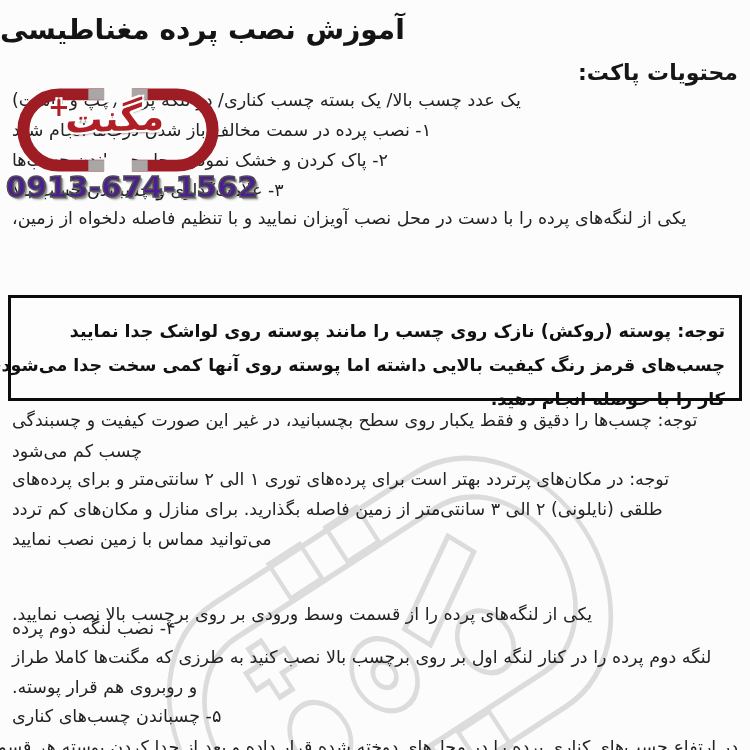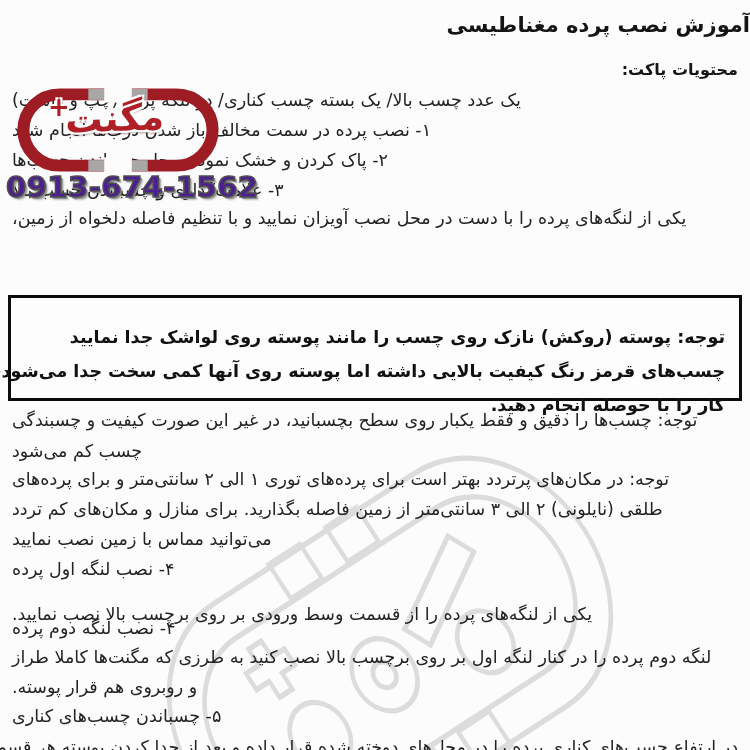--- a/index.html
+++ b/index.html
@@ -6,49 +6,49 @@
   #page{
     position:relative;
     width:750px;height:750px;
     background:#fcfcfc;
     overflow:hidden;
     font-family:"DejaVu Sans",sans-serif;
     color:#1f1f1f;
   }
   .doc-title{
     position:absolute;top:13px;left:0;right:0;
-    text-align:right;direction:rtl;
-    font-size:21px;font-weight:bold;color:#141414;
+    text-align:left;direction:rtl;
+    font-size:28px;font-weight:bold;color:#141414;
     white-space:nowrap;
   }
   .h-bold{
     position:absolute;right:12px;left:8px;
     direction:rtl;text-align:right;
-    font-size:16px;font-weight:bold;color:#161616;
+    font-size:22px;font-weight:bold;color:#161616;
     white-space:nowrap;
   }
   .line{
     position:absolute;right:12px;left:12px;
     direction:rtl;text-align:left;
     font-size:17.5px;font-weight:normal;color:#232323;
     white-space:nowrap;
     z-index:3;
   }
   .notice-box{
     position:absolute;left:8px;right:8px;top:295px;height:100px;
     border:3px solid #0b0b0b;background:#fdfdfd;
     z-index:3;
   }
   .notice-box .box-line{
     direction:rtl;text-align:right;
     margin:0 14px;line-height:33px;padding-top:1px;
     font-size:17.5px;font-weight:bold;color:#111;
     white-space:nowrap;
   }
-  .notice-box .box-line:first-child{margin-top:22px;}
+  .notice-box .box-line:first-child{margin-top:16px;}
   
   .logo-wrap{position:absolute;left:6px;top:84px;width:232px;height:122px;z-index:4;}
   .logo-ring{position:absolute;left:10px;top:4px;width:204px;height:84px;}
   .brand-text{
     position:absolute;left:34px;top:16px;width:150px;
     direction:rtl;text-align:center;
     font-size:37px;font-weight:bold;color:#b01e26;
     transform:skewX(-4deg) rotate(-2deg);
     text-shadow:
       -2px -2px 0 #fff, 2px -2px 0 #fff, -2px 2px 0 #fff, 2px 2px 0 #fff,
@@ -114,21 +114,20 @@
     <div class="box-line">چسب‌های قرمز رنگ کیفیت بالایی داشته اما پوسته روی آنها کمی سخت جدا می‌شود، این</div>
     <div class="box-line">کار را با حوصله انجام دهید.</div>
   </div>
 
   <div class="line" style="top:410px">توجه: چسب‌ها را دقیق و فقط یکبار روی سطح بچسبانید، در غیر این صورت کیفیت و چسبندگی</div>
   <div class="line" style="top:441px">چسب کم می‌شود</div>
   <div class="line" style="top:469px">توجه: در مکان‌های پرتردد بهتر است برای پرده‌های توری ۱ الی ۲ سانتی‌متر و برای پرده‌های</div>
   <div class="line" style="top:499px">طلقی (نایلونی) ۲ الی ۳ سانتی‌متر از زمین فاصله بگذارید. برای منازل و مکان‌های کم تردد</div>
   <div class="line" style="top:529px">می‌توانید مماس با زمین نصب نمایید</div>
 
-  <div class="line" style="top:559px">۴- نصب لنگه اول پرده</div>
   <div class="line" style="top:604px">یکی از لنگه‌های پرده را از قسمت وسط ورودی بر روی برچسب بالا نصب نمایید.</div>
 
   <div class="line" style="top:618px">۴- نصب لنگه دوم پرده</div>
   <div class="line" style="top:647px">لنگه دوم پرده را در کنار لنگه اول بر روی برچسب بالا نصب کنید به طرزی که مگنت‌ها کاملا طراز</div>
   <div class="line" style="top:677px">و روبروی هم قرار پوسته.</div>
 
   <div class="line" style="top:706px">۵- چسباندن چسب‌های کناری</div>
   <div class="line" style="top:737px">در ارتفاع چسب‌های کناری پرده را در محل‌های دوخته شده قرار داده و بعد از جدا کردن پوسته هر قسمت،</div>
 
   <div class="logo-wrap">

